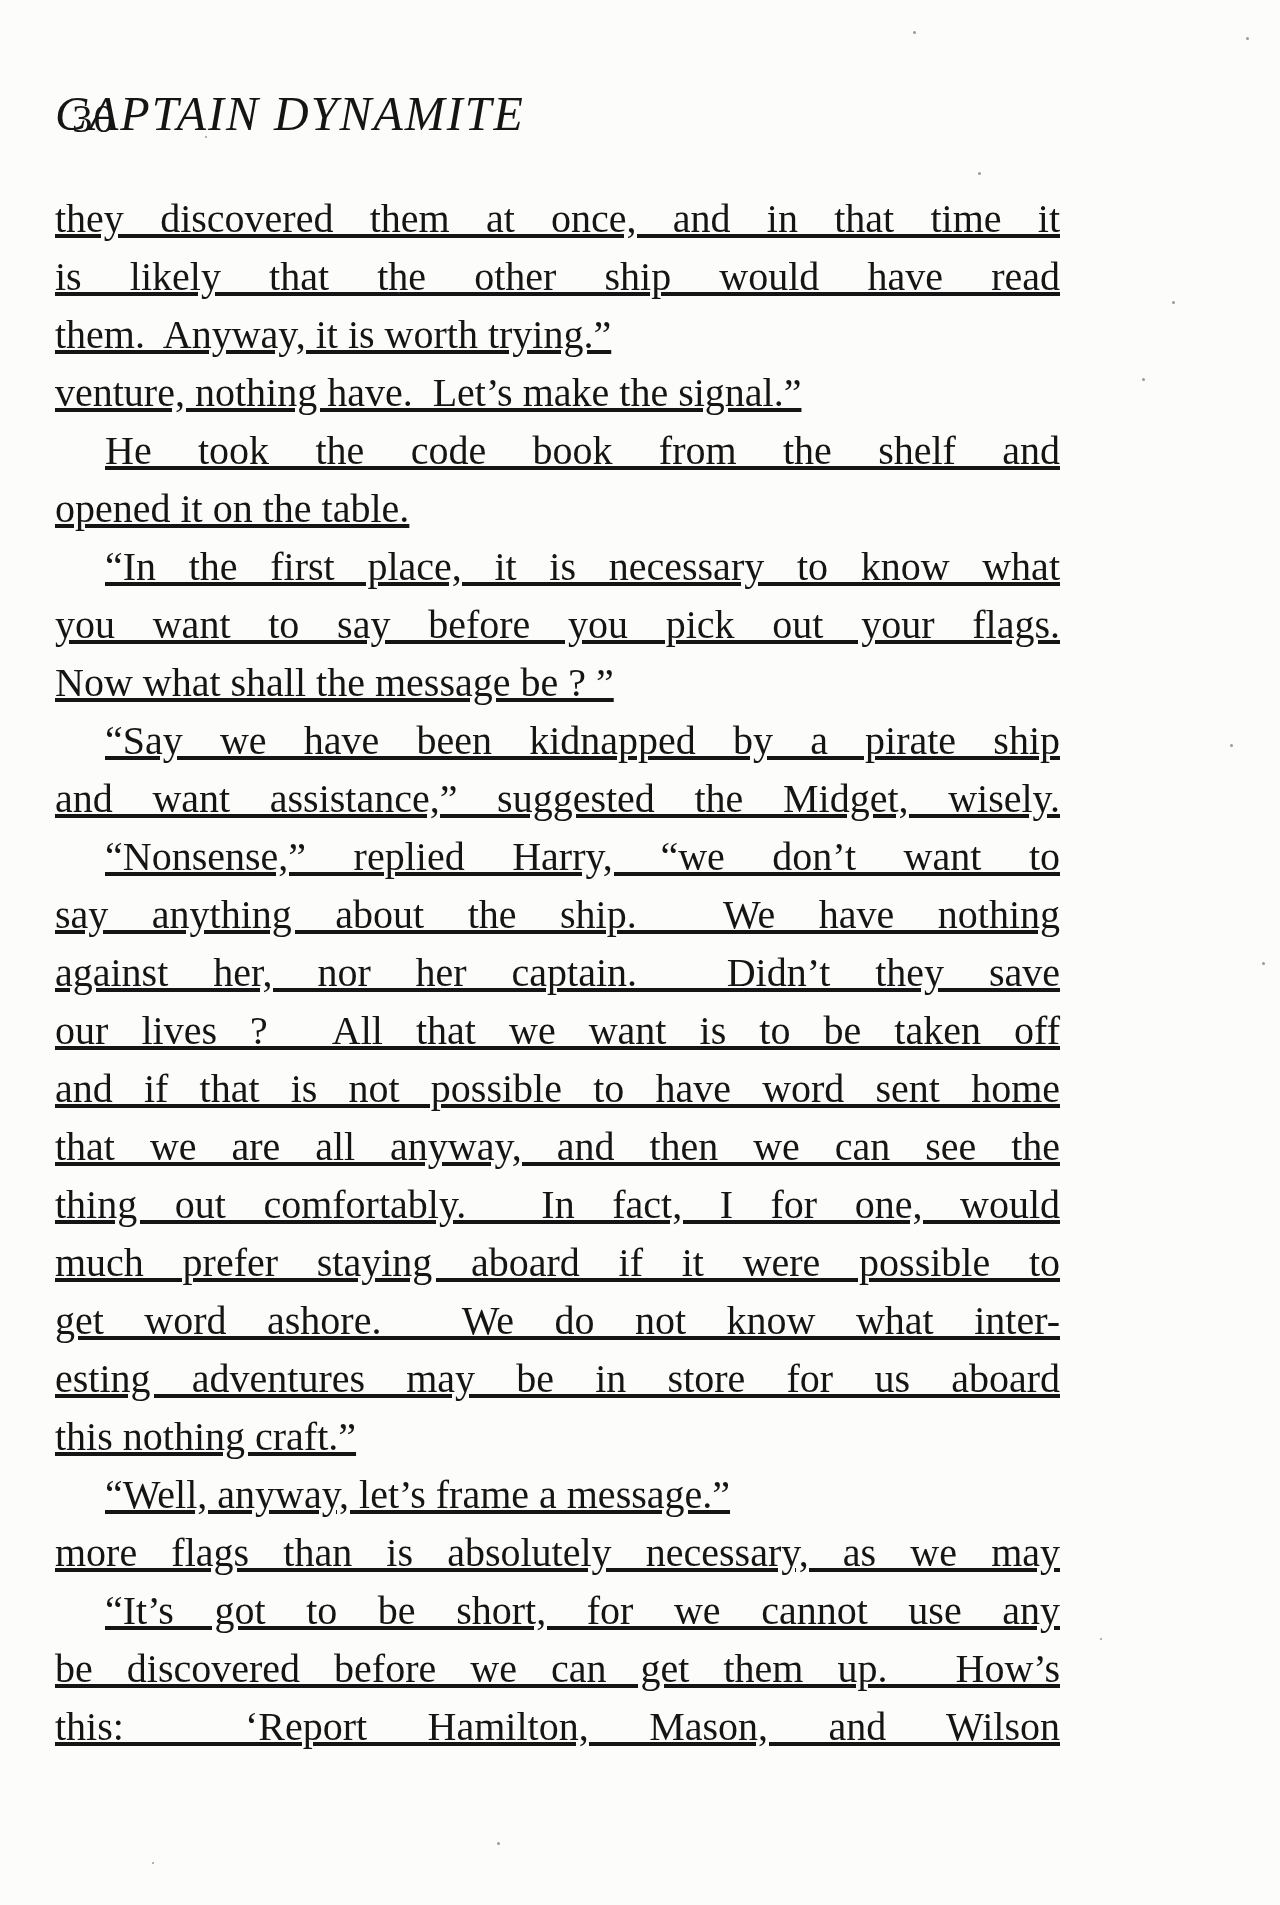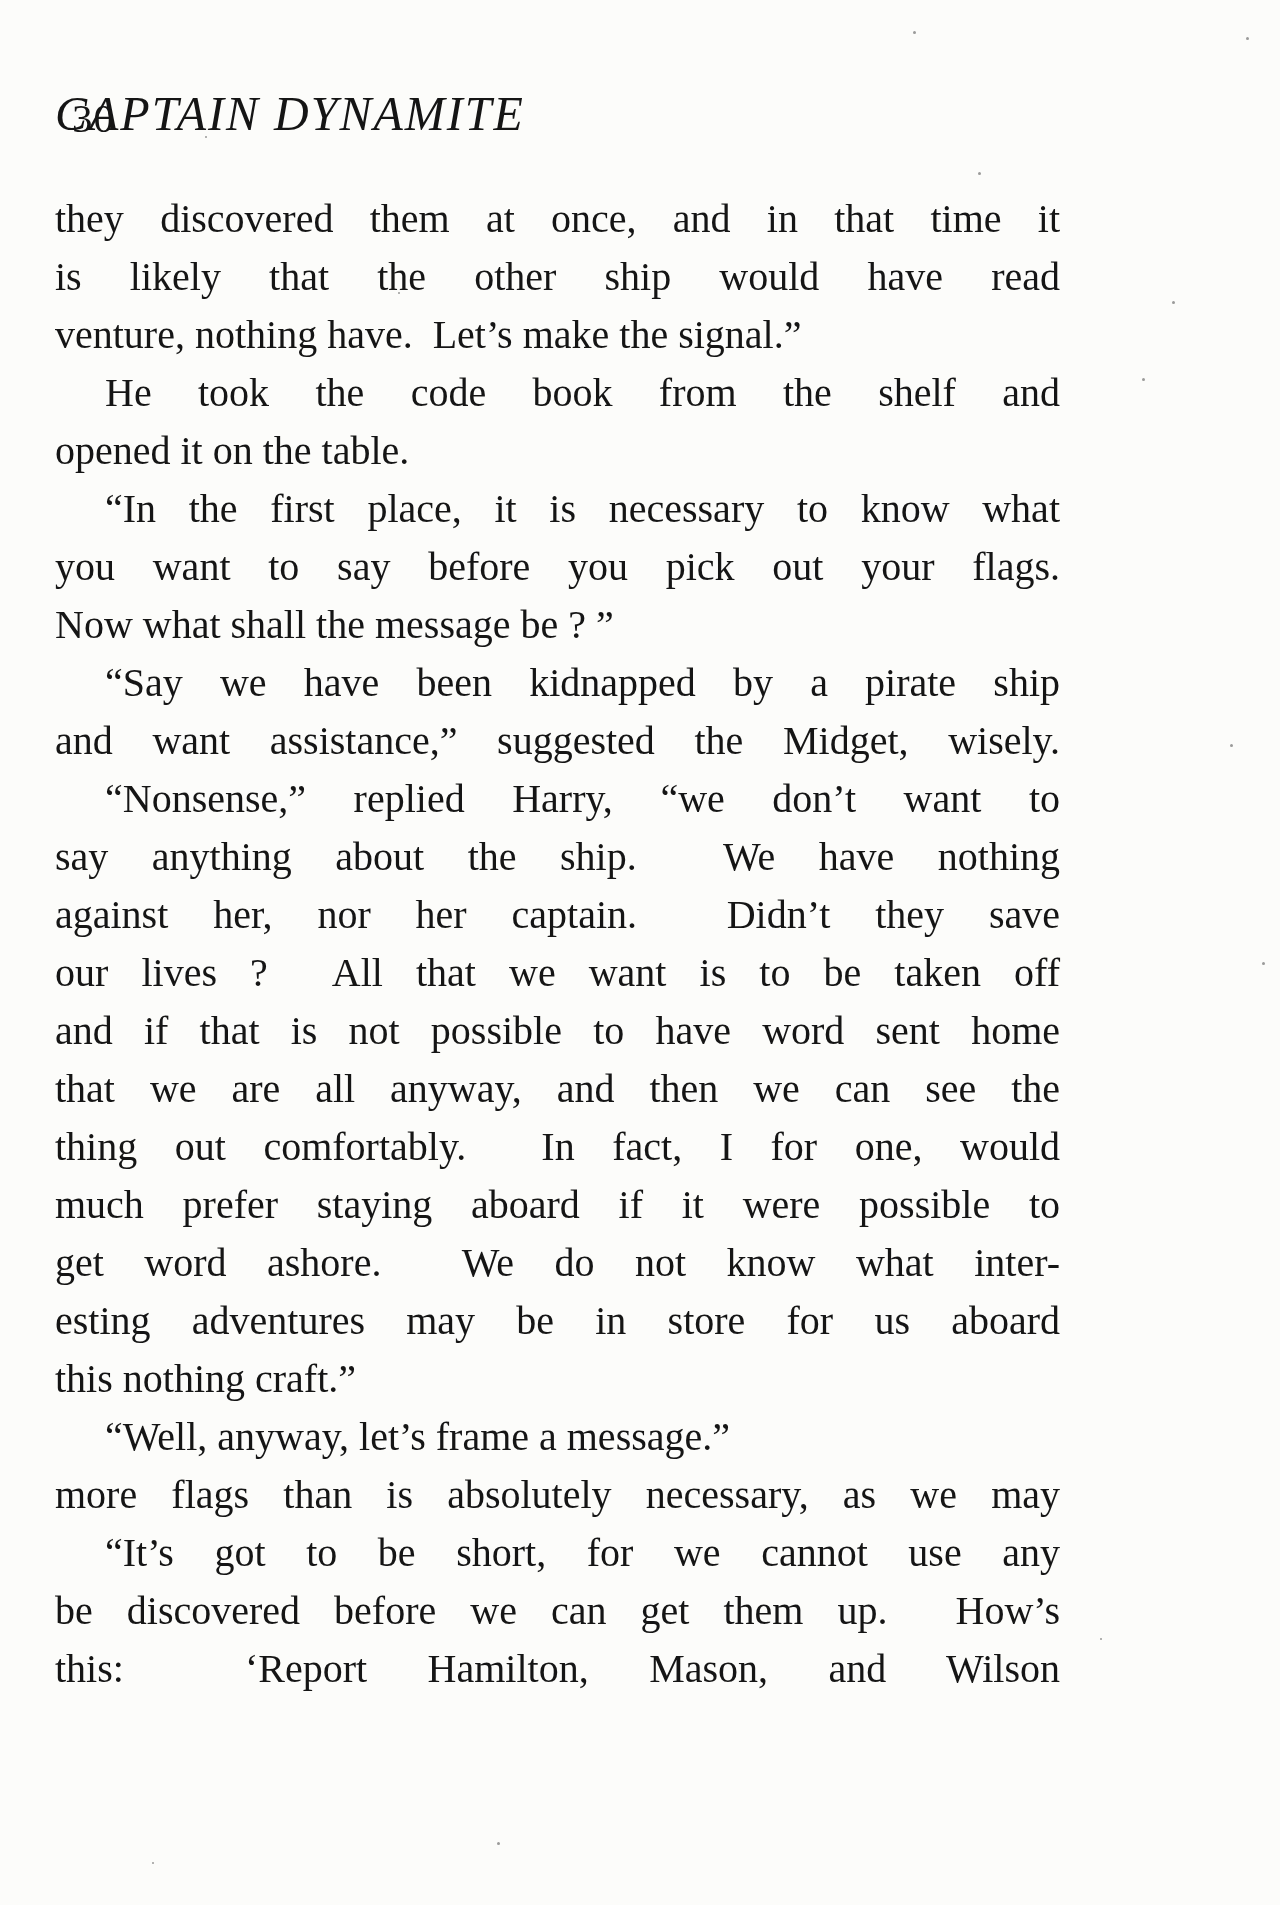--- a/index.html
+++ b/index.html
@@ -41,20 +41,21 @@
     left: 55px;
     top: 190px;
     width: 1005px;
     font-size: 40px;
     line-height: 58px;
   }
   .line {
     text-align: justify;
     text-align-last: justify;
     white-space: pre-wrap;
+    text-decoration: underline;
   }
   .line.end {
     text-align-last: left;
   }
   .line.indent {
     text-indent: 50px;
   }
   .speck {
     position: absolute;
     background: #4a4a4a;
@@ -67,20 +68,21 @@
 
 <div class="page">
 
   <span class="pagenum">30</span>
 
   <div class="running-title">CAPTAIN DYNAMITE</div>
 
   <div class="text-block">
       <div class="line">they discovered them at once, and in that time it</div>
       <div class="line">is likely that the other ship would have read</div>
+      <div class="line end">them.  Anyway, it is worth trying.”</div>
       <div class="line end">venture, nothing have.  Let’s make the signal.”</div>
       <div class="line indent">He took the code book from the shelf and</div>
       <div class="line end">opened it on the table.</div>
       <div class="line indent">“In the first place, it is necessary to know what</div>
       <div class="line">you want to say before you pick out your flags.</div>
       <div class="line end">Now what shall the message be ? ”</div>
       <div class="line indent">“Say we have been kidnapped by a pirate ship</div>
       <div class="line">and want assistance,” suggested the Midget, wisely.</div>
       <div class="line indent">“Nonsense,” replied Harry, “we don’t want to</div>
       <div class="line">say anything about the ship.  We have nothing</div>

